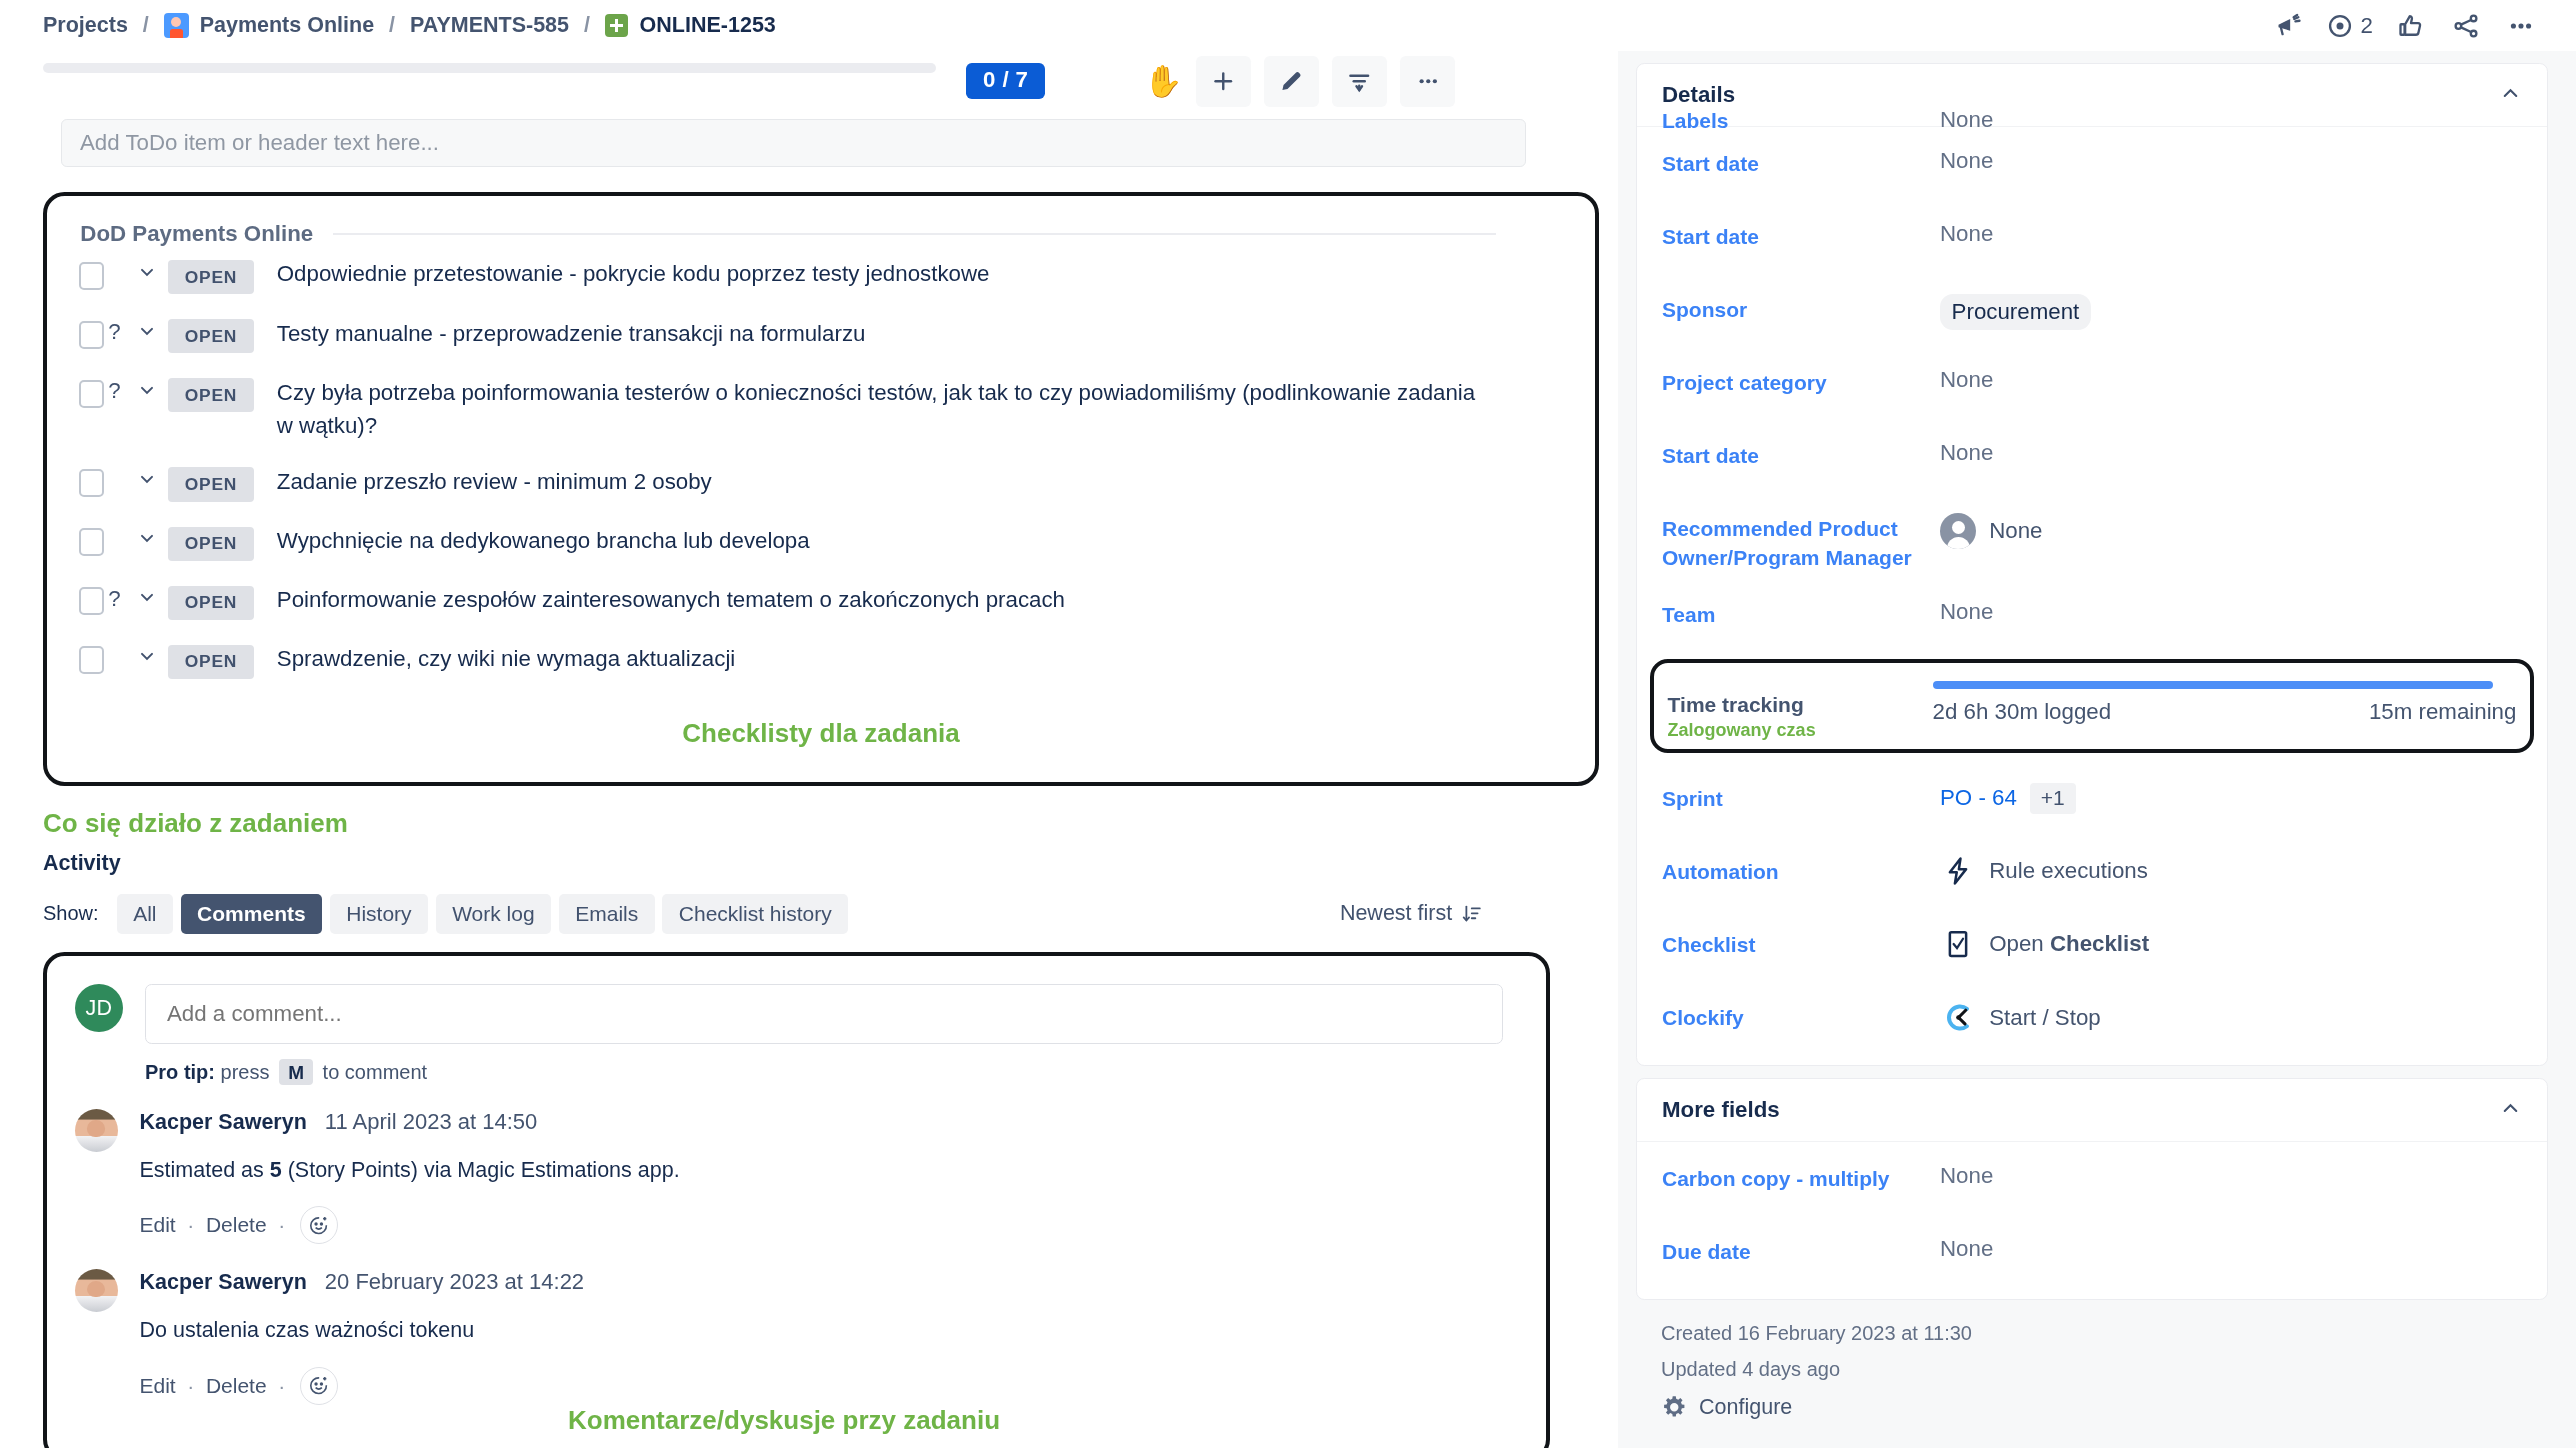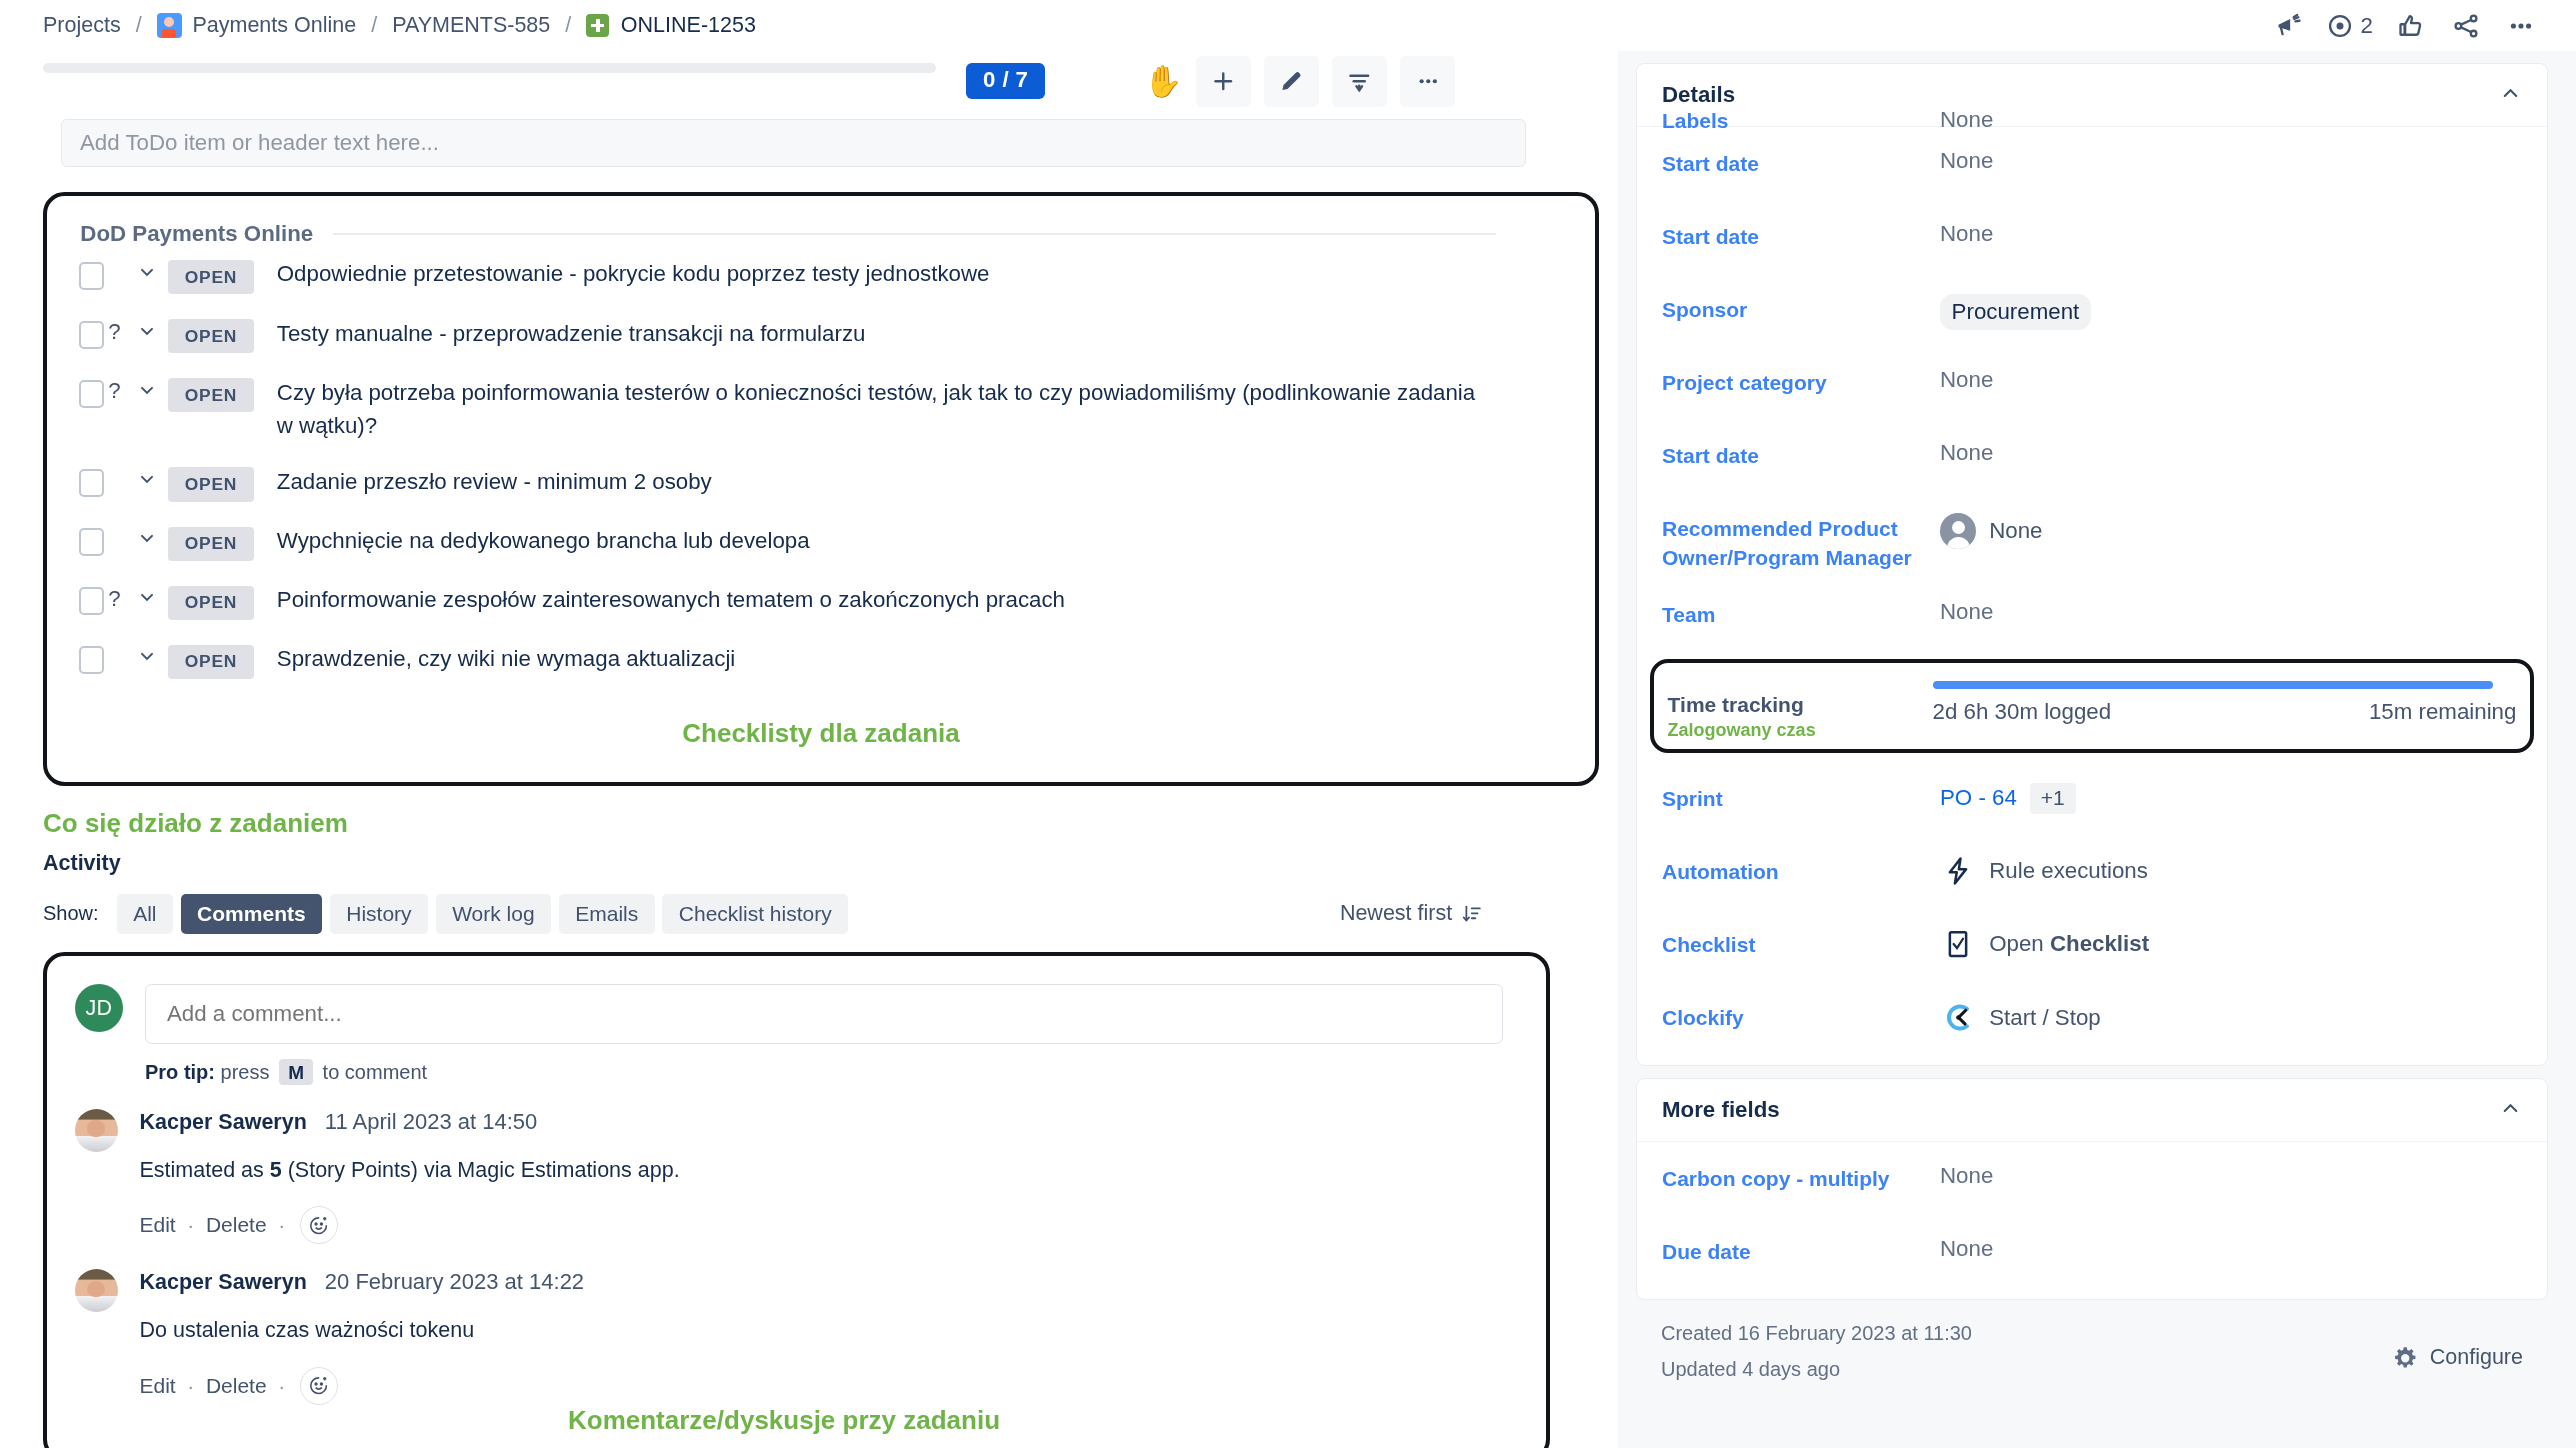--- a/index.html
+++ b/index.html
@@ -10,21 +10,21 @@
     color: #172b4d;
     overflow: hidden;
   }
   .page { position: relative; width: 2576px; height: 1449px; display: flex; }
 
   
   .topbar {
     position: absolute; top: 0; left: 0; width: 2576px; height: 51px;
     background: #fff; display: flex; align-items: center;
   }
-  .breadcrumb { display: flex; align-items: center; padding-left: 43px; gap: 0px; }
+  .breadcrumb { display: flex; align-items: center; padding-left: 43px; gap: 0px; font-weight: bold; }
   .bc-link { font-size: 21.5px; color: #44546f; text-decoration: none; white-space: nowrap; }
   .bc-sep { font-size: 21.5px; color: #8993a4; margin: 0 15px; }
   .bc-proj-icon {
     width: 25px; height: 25px; border-radius: 4.1px; margin-right: 10.8px;
     background: #4c9aff; position: relative; overflow: hidden; flex: none;
     display: inline-block; vertical-align: middle;
   }
   .bc-proj-icon::before {
     content: ""; position: absolute; left: 7.4px; top: 4.1px; width: 10px; height: 10px;
     border-radius: 50%; background: #ffc7b2;
@@ -263,21 +263,21 @@
   .tt-bar {
     height: 8.3px; background: #4c8ef7; border-radius: 4.1px; width: 100%;
   }
   .tt-nums {
     display: flex; justify-content: space-between; margin-top: 10px; font-size: 22.3px;
     color: #44546f;
   }
 
   .icon-row-ico { width: 36px; flex: none; display: flex; justify-content: center; }
 
-  .sb-footer { padding: 21.5px 25px 0 25px; display: flex; align-items: center; }
+  .sb-footer { padding: 21.5px 25px 0 25px; display: flex; align-items: flex-start; flex-direction: column; }
   .sb-foot-left { flex: 1; }
   .sb-foot-line { font-size: 20px; color: #626f86; margin-bottom: 13.2px; }
   .configure {
     display: flex; align-items: center; gap: 11.6px; font-size: 21.5px; color: #44546f;
     cursor: pointer;
   }
 </style>
 </head>
 <body>
 

